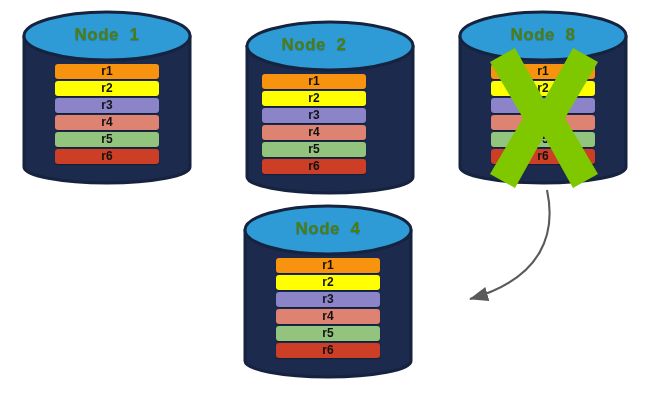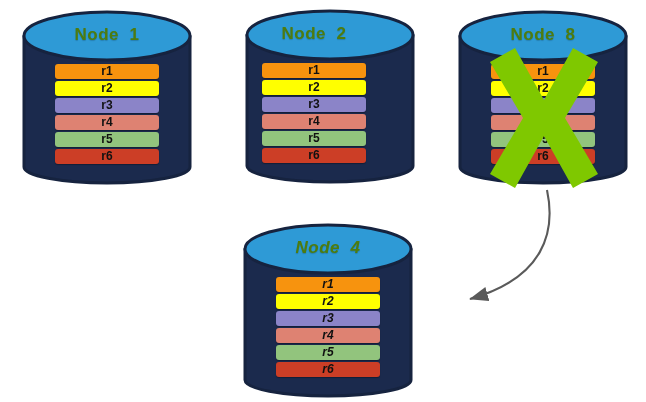--- a/index.html
+++ b/index.html
@@ -104,21 +104,21 @@
             <span class="row-label">r4</span>
           </div>
           <div class="row" style="background: rgb(146, 196, 125); width: 104px;">
             <span class="row-label">r5</span>
           </div>
           <div class="row" style="background: rgb(204, 62, 38); width: 104px;">
             <span class="row-label">r6</span>
           </div>
         </div>
       </div>
-      <div class="node" style="left: 245px; top: 9px; width: 138px; height: 176px;">
+      <div class="node" style="left: 245px; top: 20px; width: 138px; height: 176px;">
         <svg class="node-svg" width="170" height="176" viewBox="0 0 170 176">
           <path d="M 2 26 L 2 157 A 83 16 0 0 0 168 157 L 168 26 Z" fill="#1b2a4d" stroke="#16233f" stroke-width="3" stroke-linejoin="round"></path>
           <ellipse cx="85" cy="26" rx="83" ry="24" fill="#2e9ad6" stroke="#16233f" stroke-width="3"></ellipse>
         </svg>
         <div class="node-title" style="top: 15px;">Node  2</div>
         <div class="rows" style="top: 54px;">
           <div class="row" style="background: rgb(247, 147, 14); width: 104px;">
             <span class="row-label">r1</span>
           </div>
           <div class="row" style="background: rgb(255, 255, 0); width: 104px;">
@@ -158,21 +158,21 @@
             <span class="row-label">r4</span>
           </div>
           <div class="row" style="background: rgb(146, 196, 125); width: 104px;">
             <span class="row-label">r5</span>
           </div>
           <div class="row" style="background: rgb(204, 62, 38); width: 104px;">
             <span class="row-label">r6</span>
           </div>
         </div>
       </div>
-      <div class="node" style="left: 243px; top: 223px; width: 170px; height: 176px; font-style: italic;">
+      <div class="node" style="left: 243px; top: 204px; width: 170px; height: 176px;">
         <svg class="node-svg" width="170" height="176" viewBox="0 0 170 176">
           <path d="M 2 26 L 2 157 A 83 16 0 0 0 168 157 L 168 26 Z" fill="#1b2a4d" stroke="#16233f" stroke-width="3" stroke-linejoin="round"></path>
           <ellipse cx="85" cy="26" rx="83" ry="24" fill="#2e9ad6" stroke="#16233f" stroke-width="3"></ellipse>
         </svg>
         <div class="node-title" style="top: 15px;">Node  4</div>
         <div class="rows" style="top: 54px;">
           <div class="row" style="background: rgb(247, 147, 14); width: 104px;">
             <span class="row-label">r1</span>
           </div>
           <div class="row" style="background: rgb(255, 255, 0); width: 104px;">

